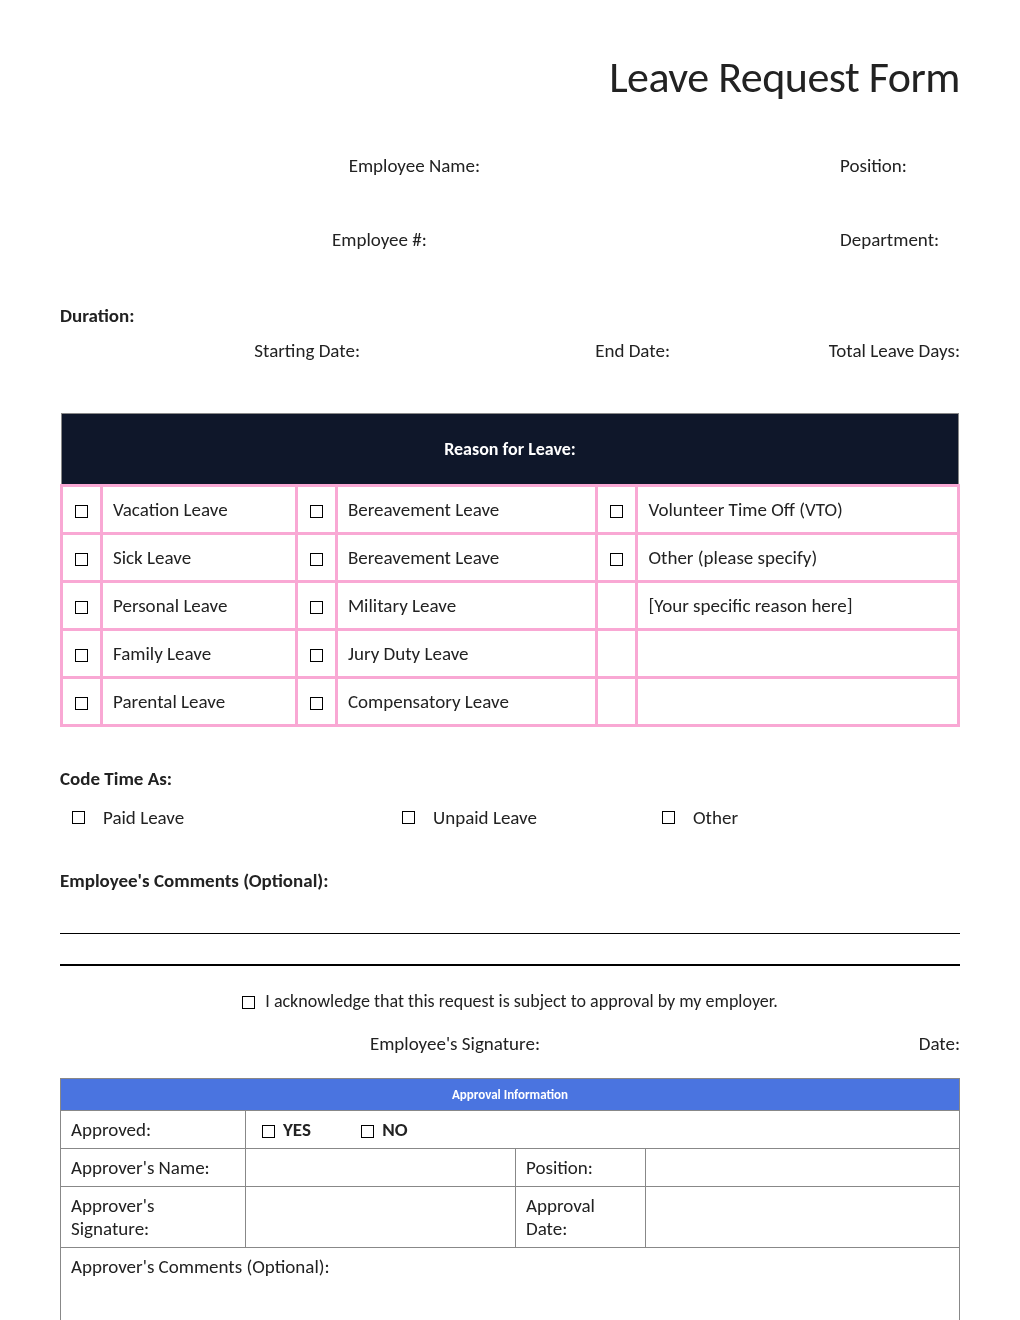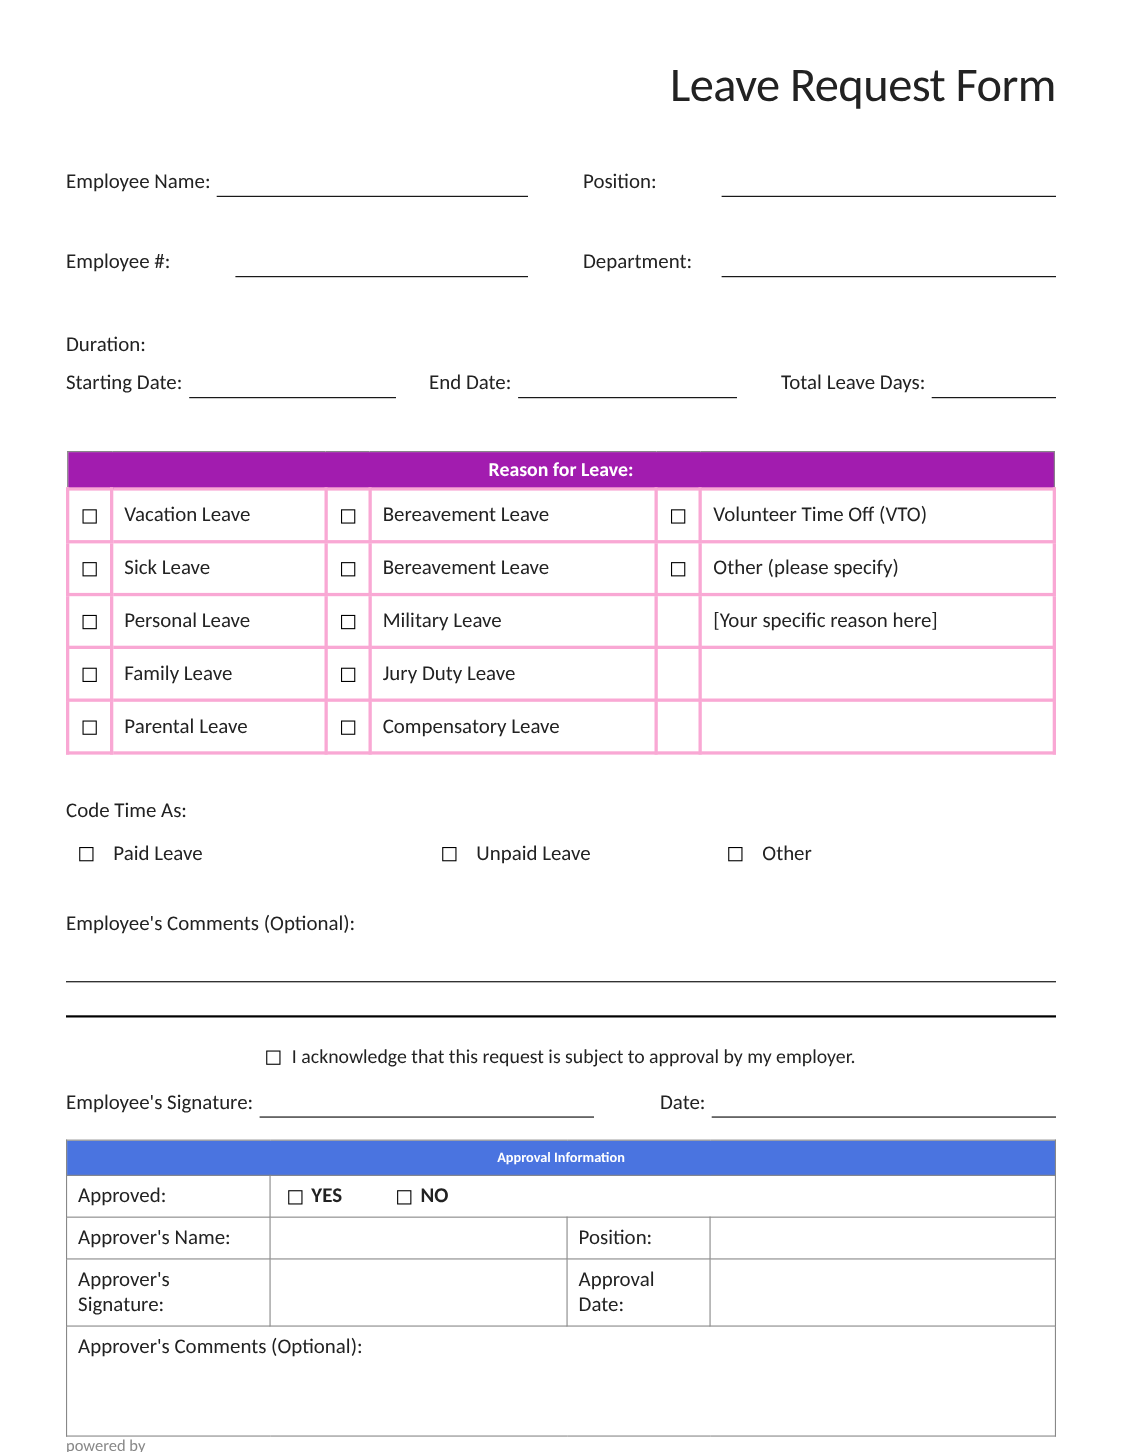--- a/index.html
+++ b/index.html
@@ -15,40 +15,40 @@
     padding: 50px 60px 20px 60px;
   }
   h1.title {
     font-size: 44px;
     font-weight: 400;
     text-align: right;
     margin: 0 0 50px 0;
     letter-spacing: -0.5px;
   }
   .row { display: flex; margin-bottom: 10px; align-items: flex-end; }
-  .field { display: flex; align-items: flex-end; }
+  .field { display: flex; align-items: flex-end; flex-direction: column; }
   .label { font-size: 19px; white-space: nowrap; padding-bottom: 2px; }
-  .bold { font-weight: 400; }
+  .bold { font-weight: 700; }
   .line { border-bottom: 1.5px solid #000; height: 22px; flex: 1; margin-left: 6px; }
   .gap { width: 50px; }
 
   .section-gap { height: 40px; }
 
   table.reason {
     border-collapse: collapse;
     width: 100%;
     margin-top: 8px;
     font-size: 19px;
   }
   table.reason th {
-    background: #a21caf;
+    background: #0f172a;
     color: #fff;
     font-weight: 700;
     text-align: center;
-    padding: 5px;
+    padding: 24px;
     border: 1px solid #888;
     font-size: 18px;
   }
   table.reason td {
     border: 3px solid #f9a8d4;
     padding: 11px 10px;
     vertical-align: middle;
   }
   td.cb { width: 40px; text-align: center; font-size: 16px; }
   .cbx { display: inline-block; width: 13px; height: 13px; border: 1.5px solid #000; vertical-align: middle; }

